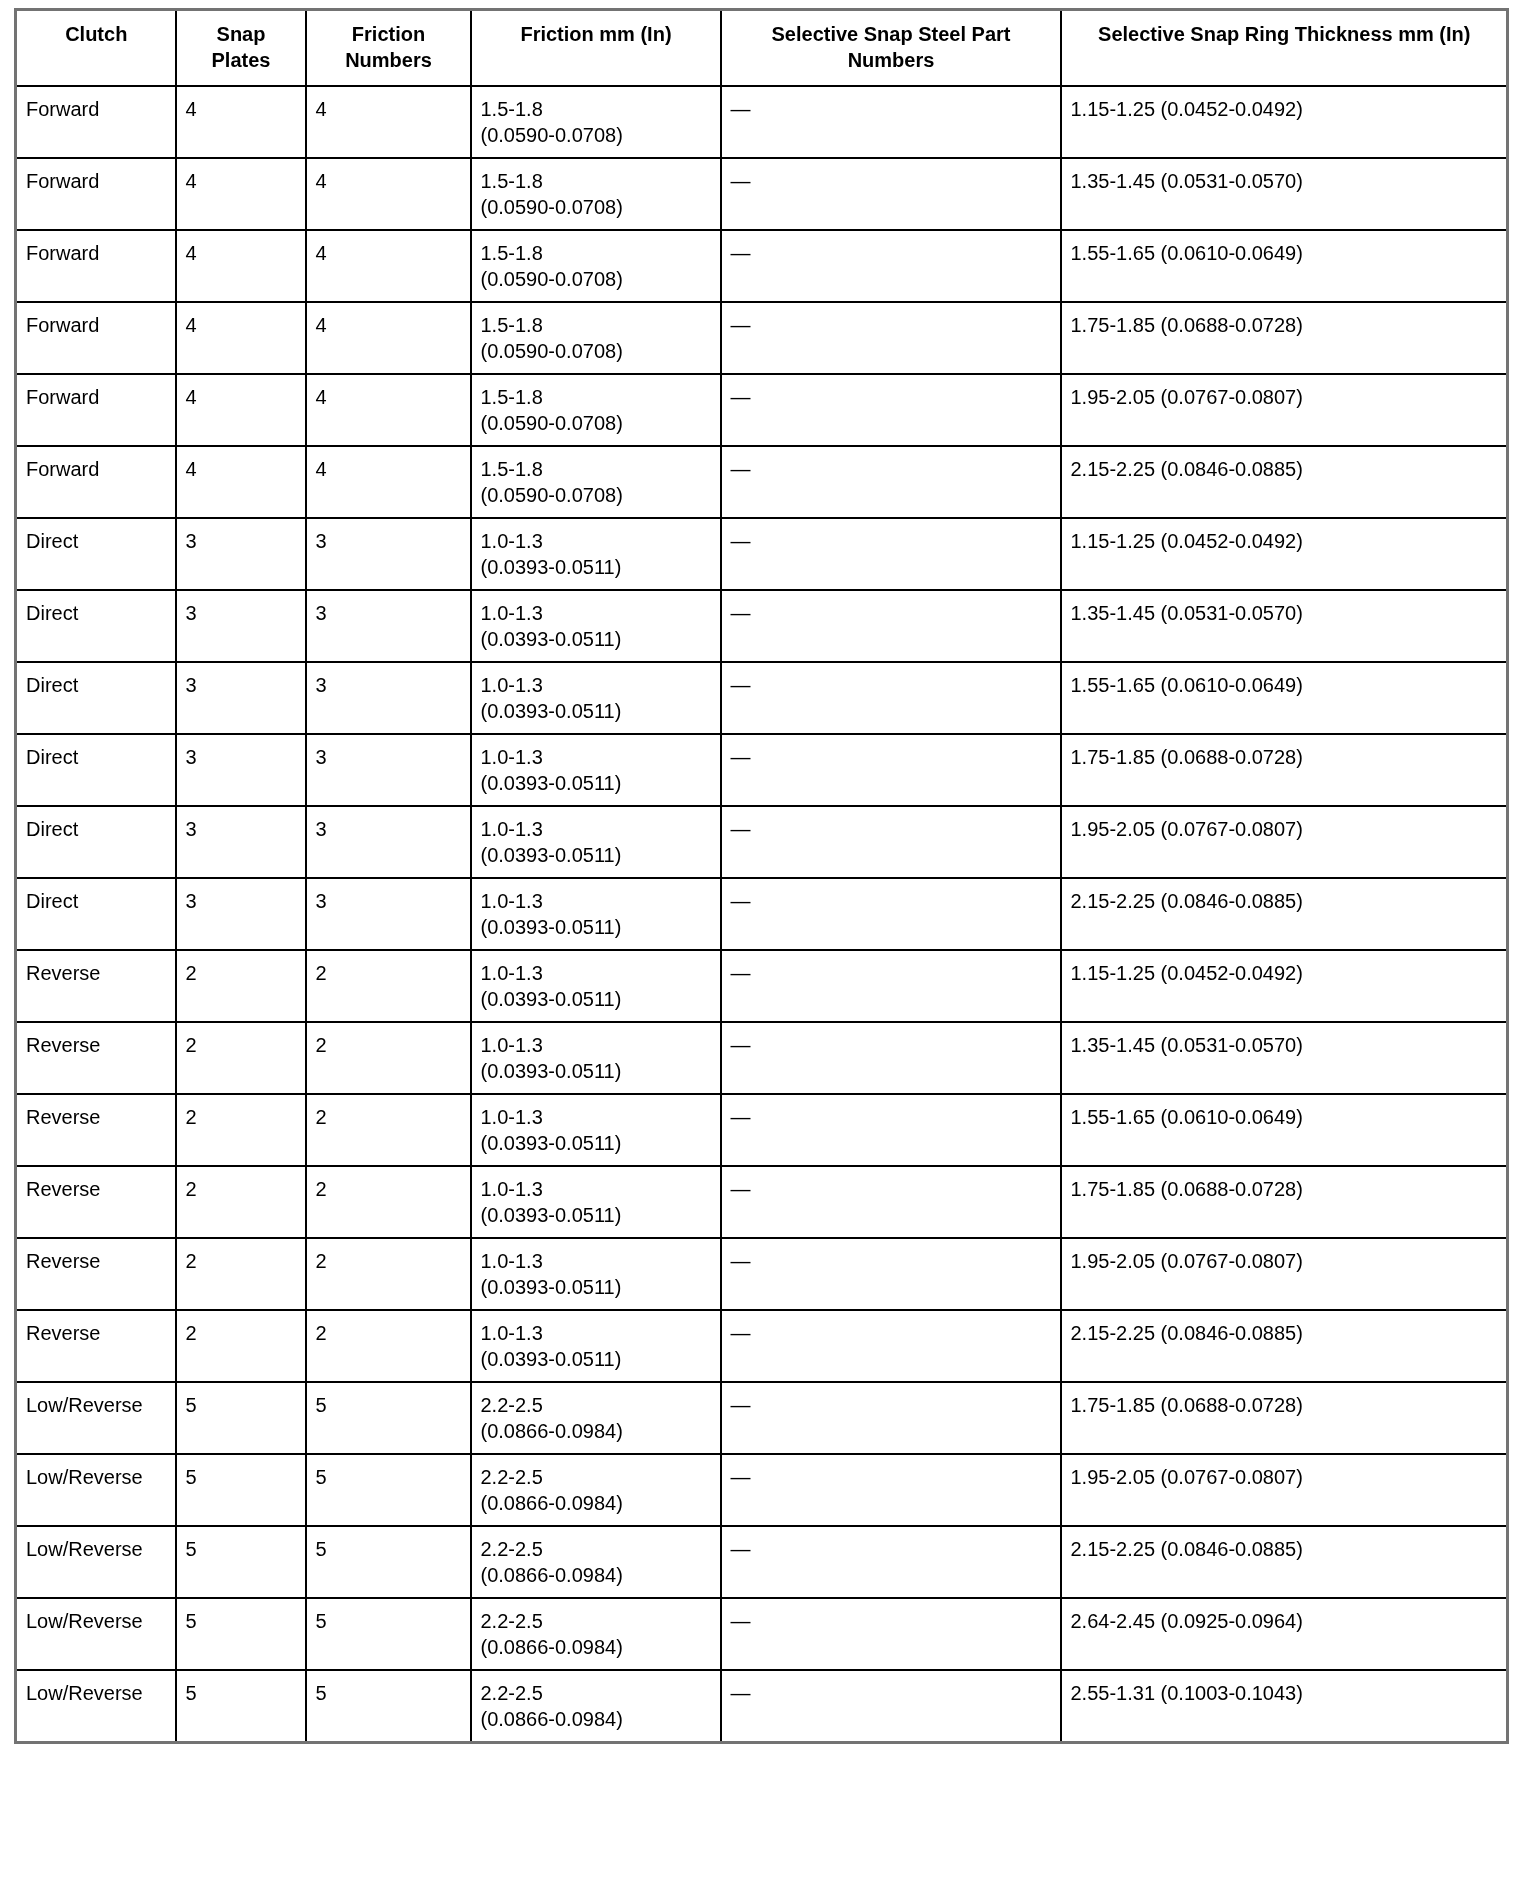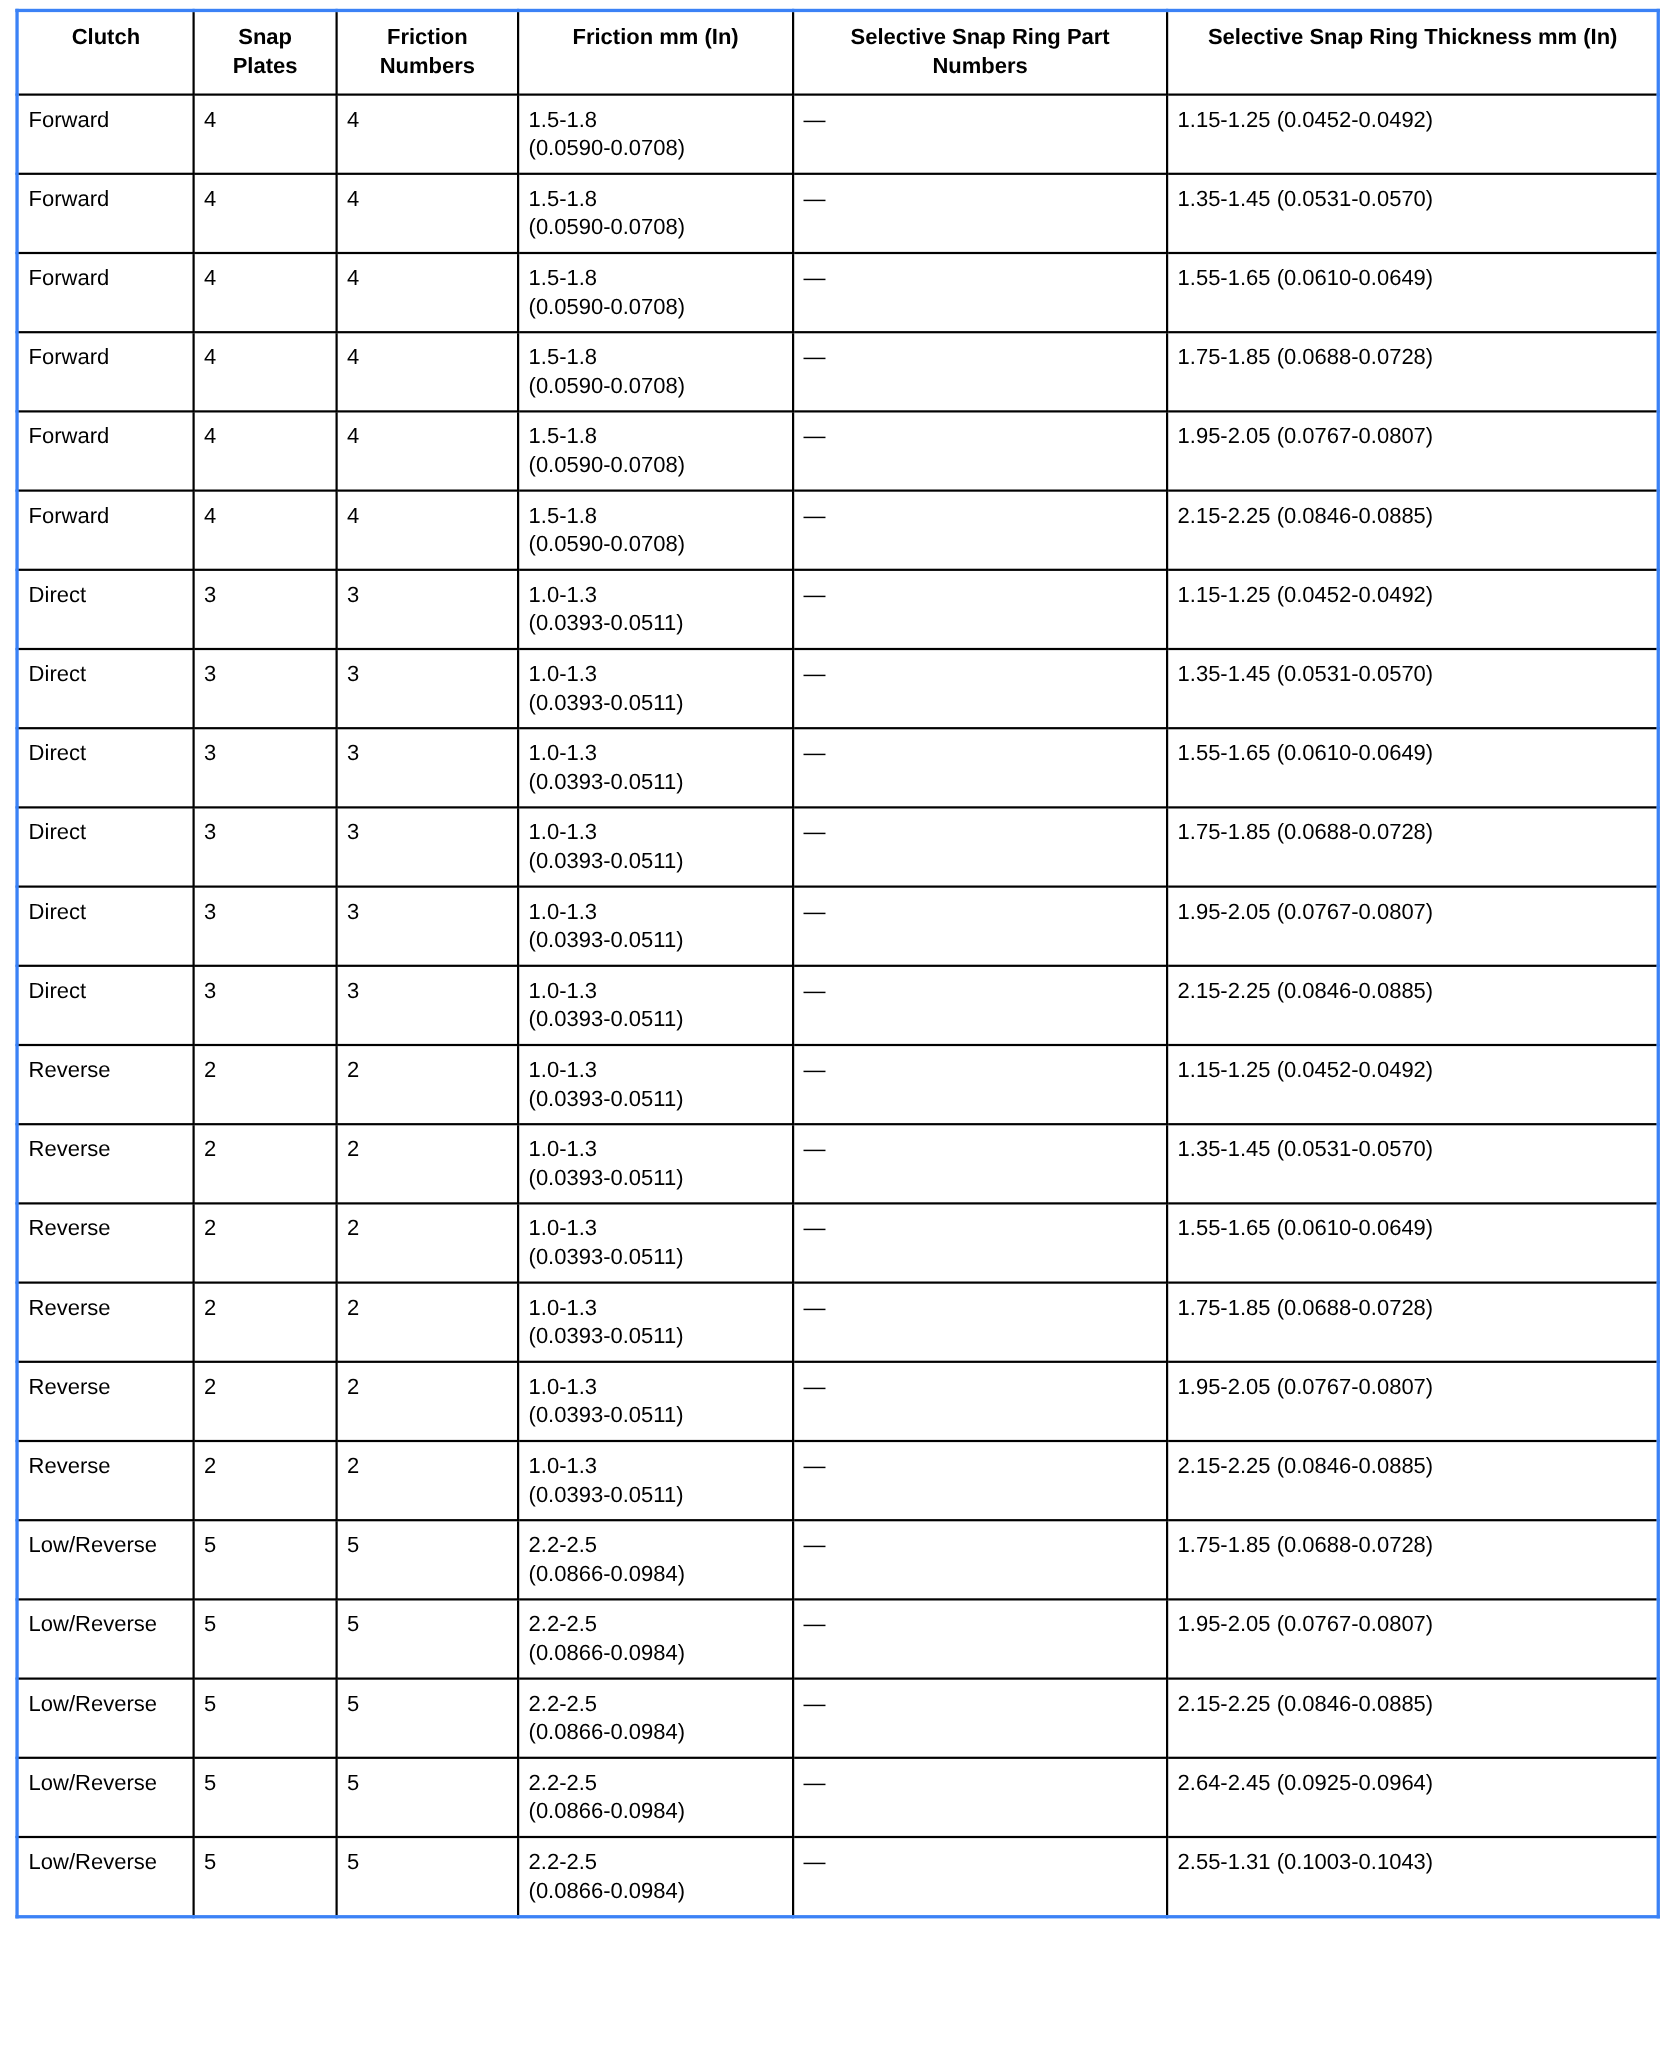--- a/index.html
+++ b/index.html
@@ -14,21 +14,21 @@
     color: #000000;
   }
   .page {
     padding: 8px 14px 10px 14px;
     box-sizing: border-box;
   }
   table.spec-table {
     border-collapse: collapse;
     width: 1492px;
     table-layout: fixed;
-    border: 3px solid #3b82f6;
+    border: 3px solid #737373;
   }
   table.spec-table th,
   table.spec-table td {
     border: 2px solid #000;
     vertical-align: top;
     padding: 9px 8px 9px 9px;
     font-size: 20px;
     line-height: 1.30;
   }
   table.spec-table thead th {
@@ -63,21 +63,21 @@
         <col class="c3">
         <col class="c4">
         <col class="c5">
     </colgroup>
     <thead>
       <tr>
         <th>Clutch</th>
         <th>Snap Plates</th>
         <th>Friction Numbers</th>
         <th>Friction mm (In)</th>
-        <th>Selective Snap Ring Part Numbers</th>
+        <th>Selective Snap Steel Part Numbers</th>
         <th>Selective Snap Ring Thickness mm (In)</th>
       </tr>
     </thead>
     <tbody id="table-body">
         <tr>
           <td>Forward</td>
           <td>4</td>
           <td>4</td>
           <td>
             <span class="cell-line">1.5-1.8</span>

